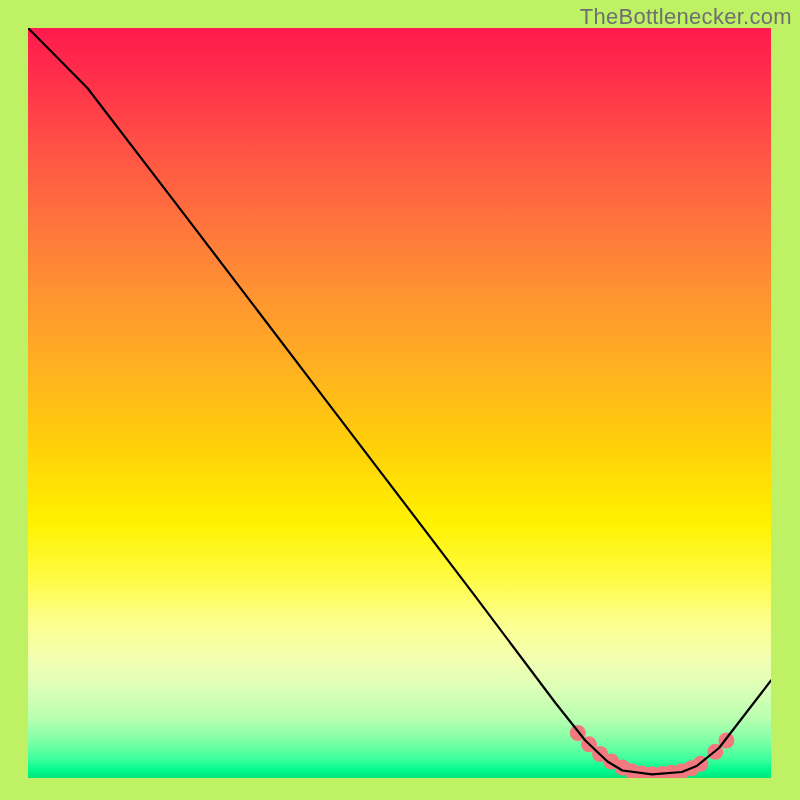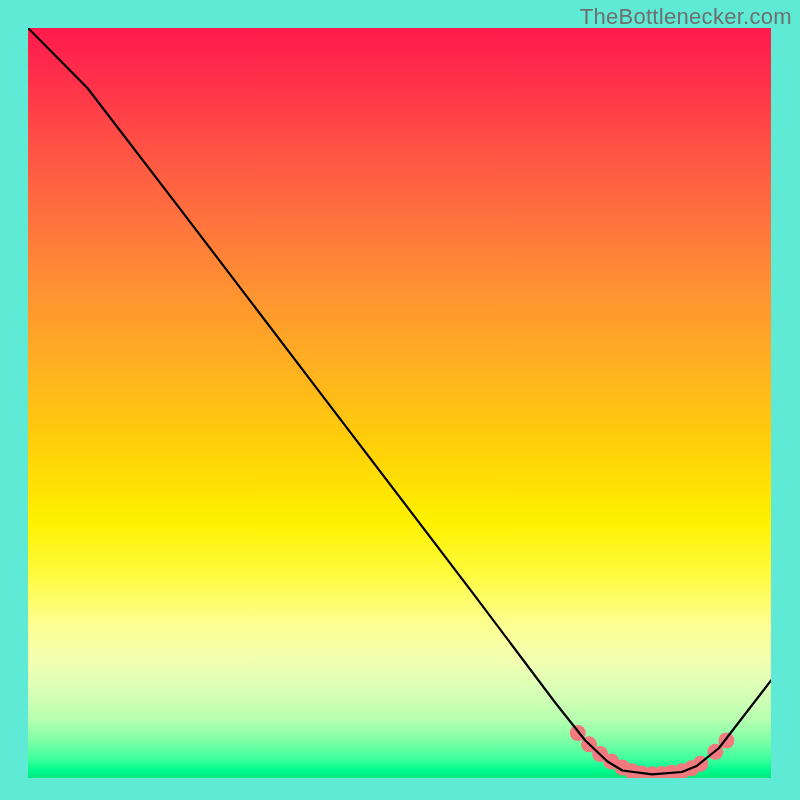--- a/index.html
+++ b/index.html
@@ -8,21 +8,21 @@
     width: 800px;
     height: 800px;
     background: #000;
     overflow: hidden;
     font-family: Arial, Helvetica, sans-serif;
   }
   .wrap {
     position: relative;
     width: 800px;
     height: 800px;
-    background: #5eead4;
+    background: #bef264;
   }
   .attribution {
     position: absolute;
     top: 4px;
     right: 8px;
     color: #6f6f6f;
     font-size: 22px;
     font-weight: 500;
     letter-spacing: 0.3px;
     z-index: 30;

